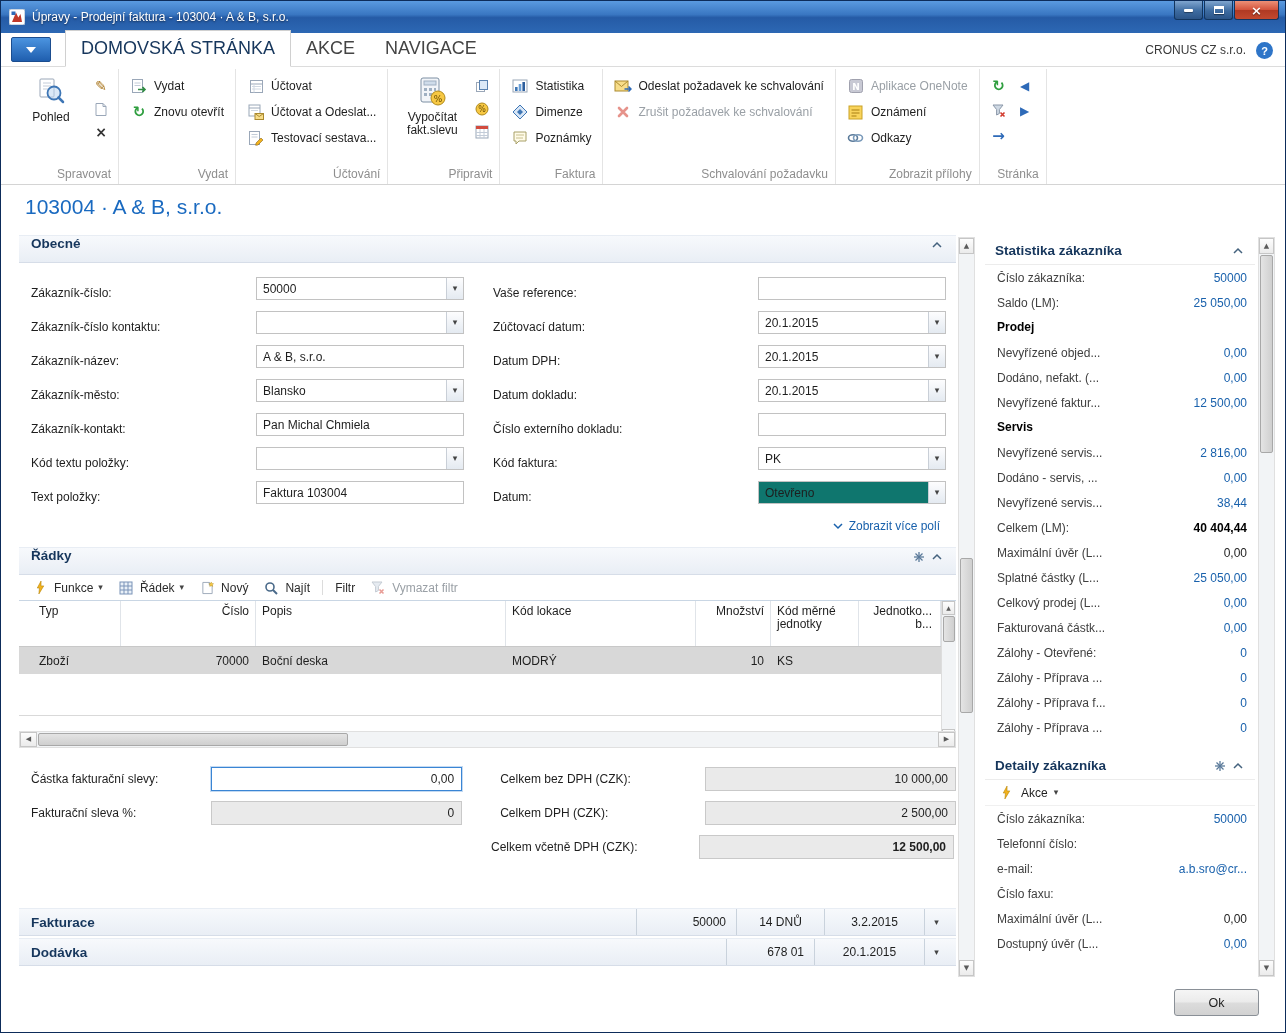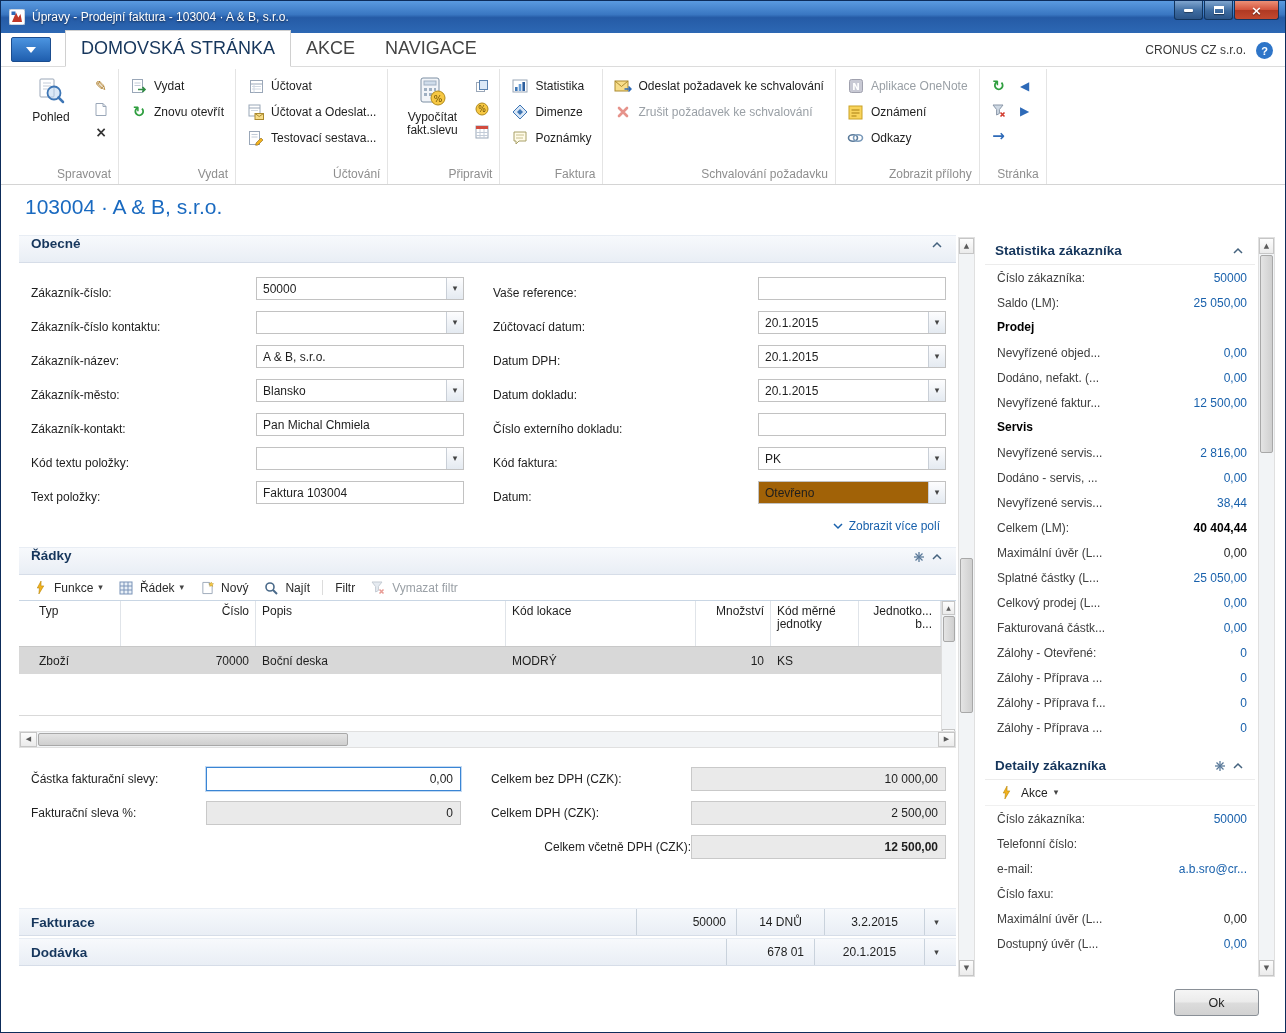--- a/index.html
+++ b/index.html
@@ -64,21 +64,21 @@
 
   
   .fields{padding:13px 0 0 0;}
   .frow{display:flex;height:24px;margin-bottom:10px;padding-left:12px;align-items:flex-end;}
   .flabel-l{width:225px;color:#1e1e1e;white-space:nowrap;}
   .flabel-r{width:265px;margin-left:29px;color:#1e1e1e;white-space:nowrap;}
   .ctl{position:relative;height:23px;border:1px solid #c2c2c2;background:#fff;display:flex;align-items:center;padding:0 6px;overflow:hidden;}
   .ctl.w-l{width:208px;}
   .ctl.w-r{width:188px;}
   .ctl.dd{padding-right:20px;}
-  .ctl.dis{background:#a16207;}
+  .ctl.dis{background:#0f766e;}
   .ctl-text{white-space:nowrap;overflow:hidden;width:100%;}
   .ddbtn{position:absolute;right:0;top:0;bottom:0;width:17px;background:linear-gradient(#fdfdfe,#e4eaf1);border-left:1px solid #c9cfd7;display:flex;align-items:center;justify-content:center;}
   .caret{font-family:"DejaVu Sans";font-size:9px;color:#444;line-height:1;}
   .showmore{display:flex;justify-content:flex-end;align-items:center;gap:5px;padding-right:16px;height:24px;color:#1961ac;}
 
   
   .ltoolbar{height:26px;display:flex;align-items:center;gap:2px;padding:0 6px;border-bottom:1px solid #c9d6e4;background:#fff;}
   .titem{display:flex;align-items:center;gap:5px;padding:0 6px;height:22px;white-space:nowrap;color:#2b2b2b;}
   .titem.disabled{color:#9aa0a6;}
   .tsep{width:1px;height:15px;background:#dcdcdc;margin:0 4px;}
@@ -106,25 +106,25 @@
   .sb-h{height:17px;background:#f2f4f6;border:1px solid #e0e0e0;position:relative;display:flex;}
   .sb-h .sb-btn{width:17px;height:15px;}
   .sb-h .spacer{flex:1;}
   .sb-h .sb-thumb{top:1px;bottom:1px;left:18px;width:310px;background:linear-gradient(#e4e4e4,#cfcfcf);}
   .gridscroll{position:absolute;right:0;top:0;width:15px;height:142px;background:#f2f4f6;border-left:1px solid #ddd;}
   .gridscroll .sb-btn{height:14px;font-size:6px;}
   .gridscroll .sb-thumb{top:15px;height:26px;}
 
   
   .totals{padding-top:18px;}
-  .trow{display:flex;height:26px;margin-bottom:8px;align-items:center;padding-left:12px;}
+  .trow{display:flex;height:26px;margin-bottom:8px;align-items:center;padding-left:12px;gap:8px;}
   .tlabel-l{width:175px;white-space:nowrap;}
   .tctl-l{width:255px;}
   .tlabel-r{width:200px;margin-left:30px;white-space:nowrap;}
-  .tlabel-r.solo{margin-left:460px;text-align:right;}
+  .tlabel-r.solo{margin-left:460px;}
   .tctl-r{width:255px;}
   .tctl{height:24px;border:1px solid #c9c9c9;background:#eaeaea;display:flex;align-items:center;justify-content:flex-end;padding:0 7px;}
   .tctl.white{background:#fff;}
   .tctl.focus{border:1px solid #3a85d4;box-shadow:0 0 0 1px rgba(58,133,212,.3);}
   .tctl.bold{font-weight:bold;}
 
   
   .cbar{height:28px;background:linear-gradient(#f7f9fc,#e9eef5);border-top:1px solid #e8edf4;border-bottom:1px solid #d6dde8;display:flex;align-items:center;padding:0 8px 0 12px;margin-top:2px;}
   .cbar .sect-title{flex:1;}
   .cseg{height:100%;display:flex;align-items:center;justify-content:center;border-left:1px solid #c9d2dc;padding:0 10px;color:#1e1e1e;white-space:nowrap;}

